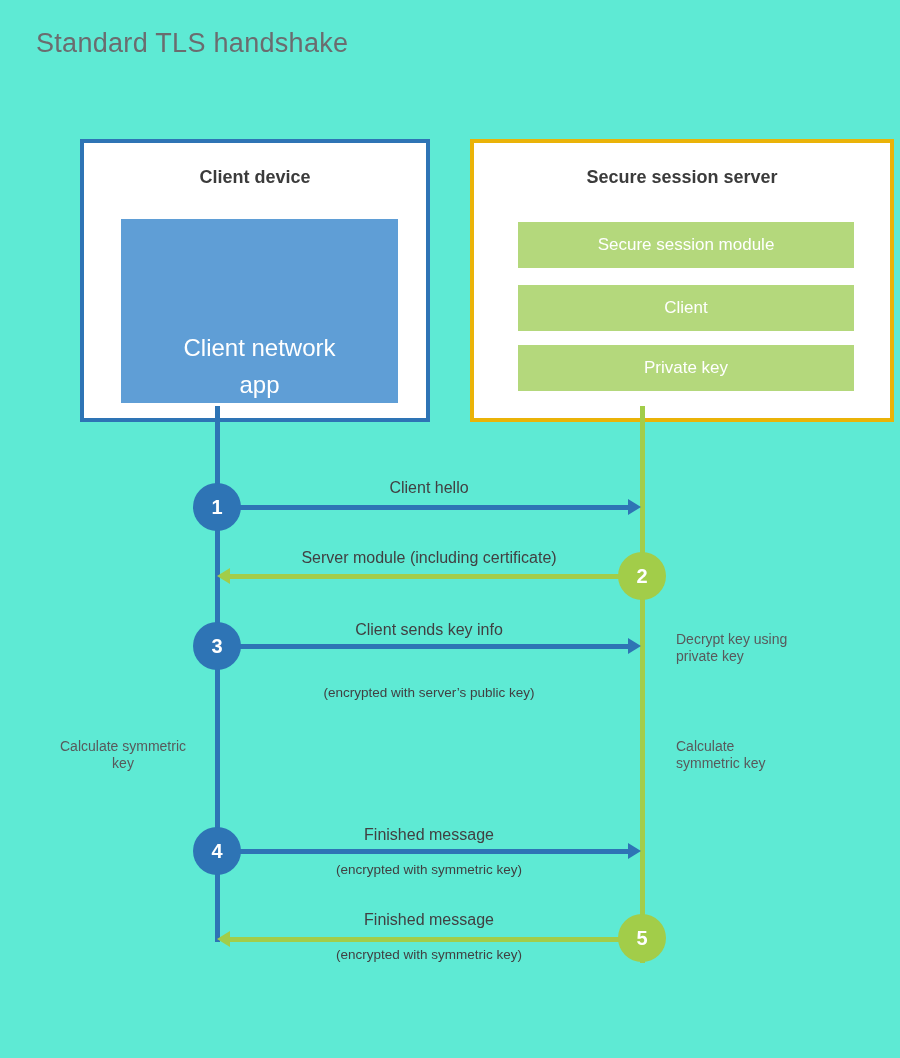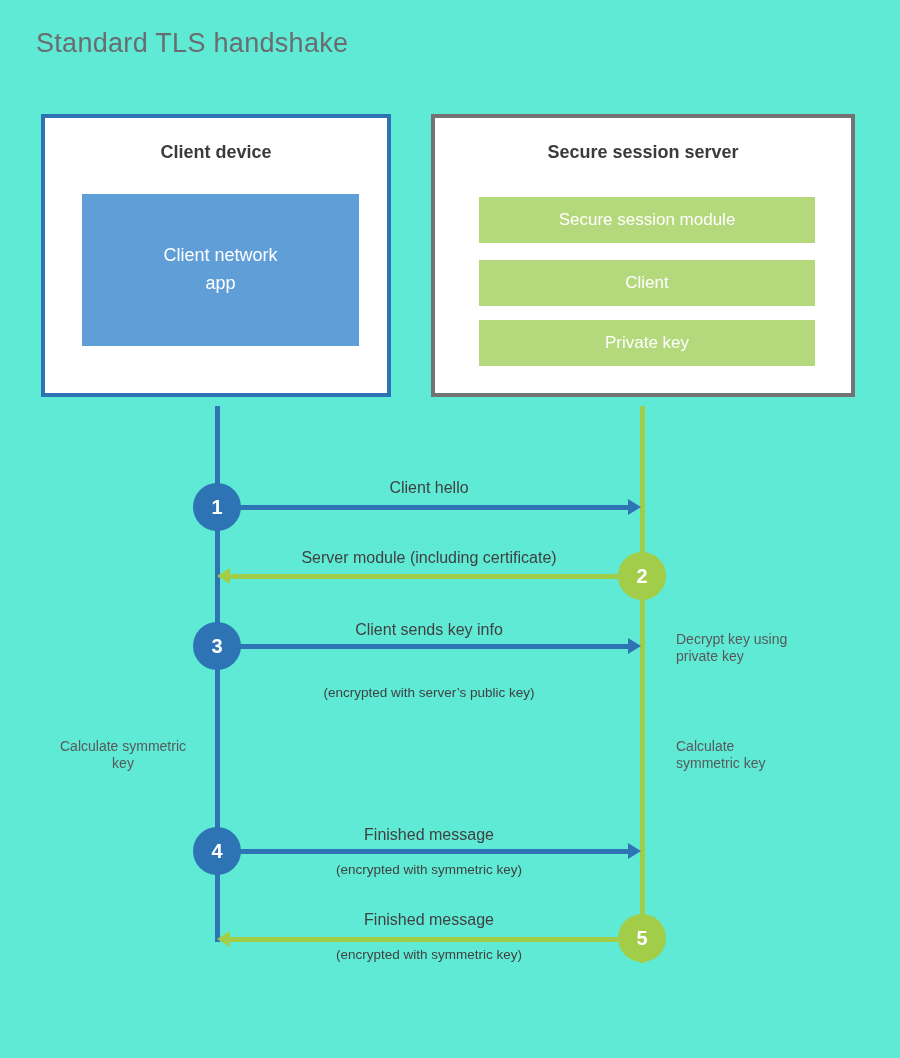--- a/index.html
+++ b/index.html
@@ -5,31 +5,31 @@
   html,body{margin:0;padding:0;background:#ffffff;}
   .canvas{
     position:relative;width:900px;height:1058px;background:#5eead4;overflow:hidden;
     font-family:"Liberation Sans","DejaVu Sans",sans-serif;
   }
   .page-title{
     position:absolute;left:36px;top:28px;margin:0;
     font-size:27px;font-weight:300;color:#6b6c6f;letter-spacing:0.3px;
   }
   
-  .box{position:absolute;top:114px;height:283px;background:#ffffff;box-sizing:border-box;}
+  .box{position:absolute;top:139px;height:283px;background:#ffffff;box-sizing:border-box;margin-left:39px;}
   .box.client{left:41px;width:350px;border:4px solid #2e74b5;}
-  .box.server{left:431px;width:424px;border:4px solid #737373;}
+  .box.server{left:431px;width:424px;border:4px solid #eab308;}
   .box-title{
     position:absolute;left:0;right:0;top:24px;text-align:center;
     font-size:18px;font-weight:bold;color:#3b3b3b;
   }
   .client-app{
-    position:absolute;left:37px;top:76px;width:277px;height:152px;background:#5f9ed6;
-    display:flex;flex-direction:column;align-items:center;justify-content:center;
-    color:#ffffff;font-size:18px;line-height:1.55;text-align:center;
+    position:absolute;left:37px;top:76px;width:277px;height:184px;background:#5f9ed6;
+    display:flex;flex-direction:column;align-items:center;justify-content:flex-end;
+    color:#ffffff;font-size:24px;line-height:1.55;text-align:center;
   }
   .server-bar{
     position:absolute;left:44px;width:336px;height:46px;background:#b4d87c;
     color:#ffffff;font-size:17px;text-align:center;line-height:46px;
   }
   .bar-0{top:79px}.bar-1{top:142px}.bar-2{top:202px}
   
   .vline{position:absolute;width:5px;z-index:1;}
   .vline.blue{left:215px;top:406px;height:536px;background:#2e74b5;}
   .vline.green{left:640px;top:406px;height:557px;background:#a2cd49;}

